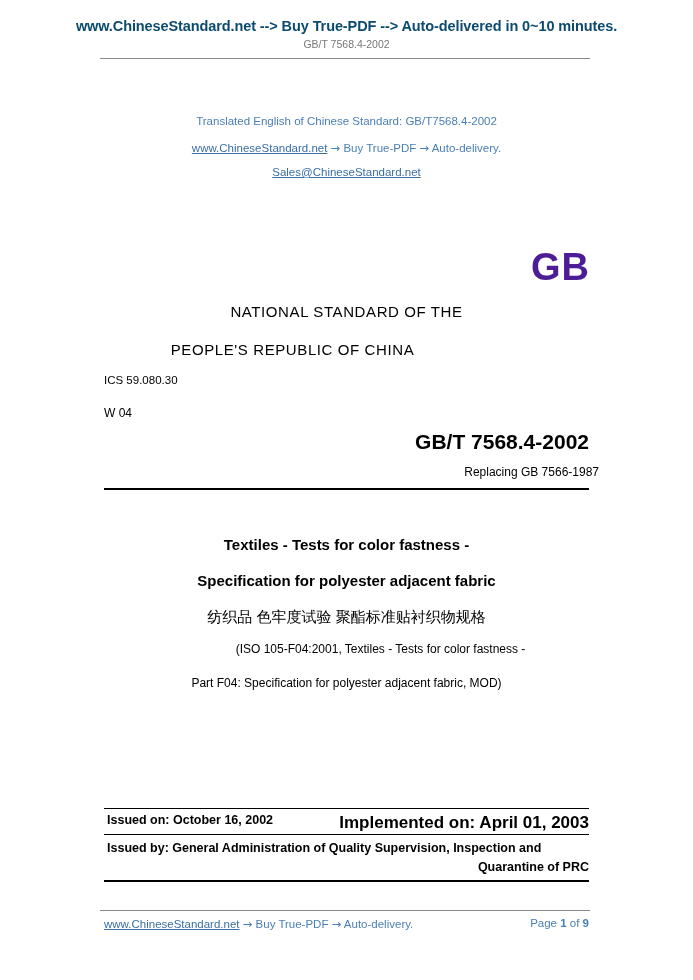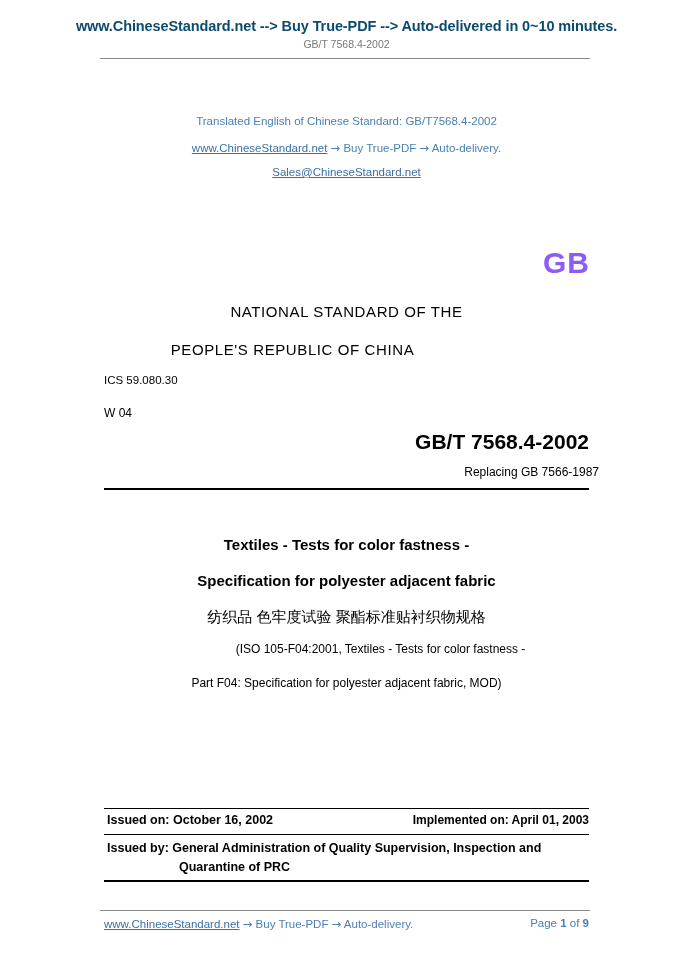--- a/index.html
+++ b/index.html
@@ -65,24 +65,24 @@
   .link {
     color: #3a6ea5;
     text-decoration: underline;
   }
   .nolink { color: #4a7fb5; }
   
   .gb-mark {
     position: absolute;
     top: 246px;
     right: 103px;
-    font-size: 30px;
+    font-size: 38px;
     font-weight: bold;
     letter-spacing: 1px;
-    color: #8b5cf6;
+    color: #4c1d95;
   }
   
   .nat1 {
     position: absolute;
     top: 303px;
     left: 0;
     width: 693px;
     text-align: center;
     font-size: 15px;
     letter-spacing: 0.6px;
@@ -186,40 +186,40 @@
     position: absolute;
     top: 813px;
     left: 107px;
     font-size: 12.5px;
     font-weight: bold;
   }
   .implemented-on {
     position: absolute;
     top: 813px;
     right: 104px;
-    font-size: 12px;
+    font-size: 17px;
     font-weight: bold;
   }
   .rule-issue-mid {
     position: absolute;
     top: 834px;
     left: 104px;
     width: 485px;
     border-top: 1px solid #000;
   }
   .issued-by {
     position: absolute;
     top: 839px;
     left: 107px;
     width: 482px;
     font-size: 12.5px;
     font-weight: bold;
     line-height: 19px;
   }
-  .issued-by .ind { display: block; padding-left: 72px; }
+  .issued-by .ind { display: block; padding-left: 72px; text-align: right; }
   .rule-issue-bot {
     position: absolute;
     top: 880px;
     left: 104px;
     width: 485px;
     border-top: 2px solid #000;
   }
   
   .rule-foot {
     position: absolute;

